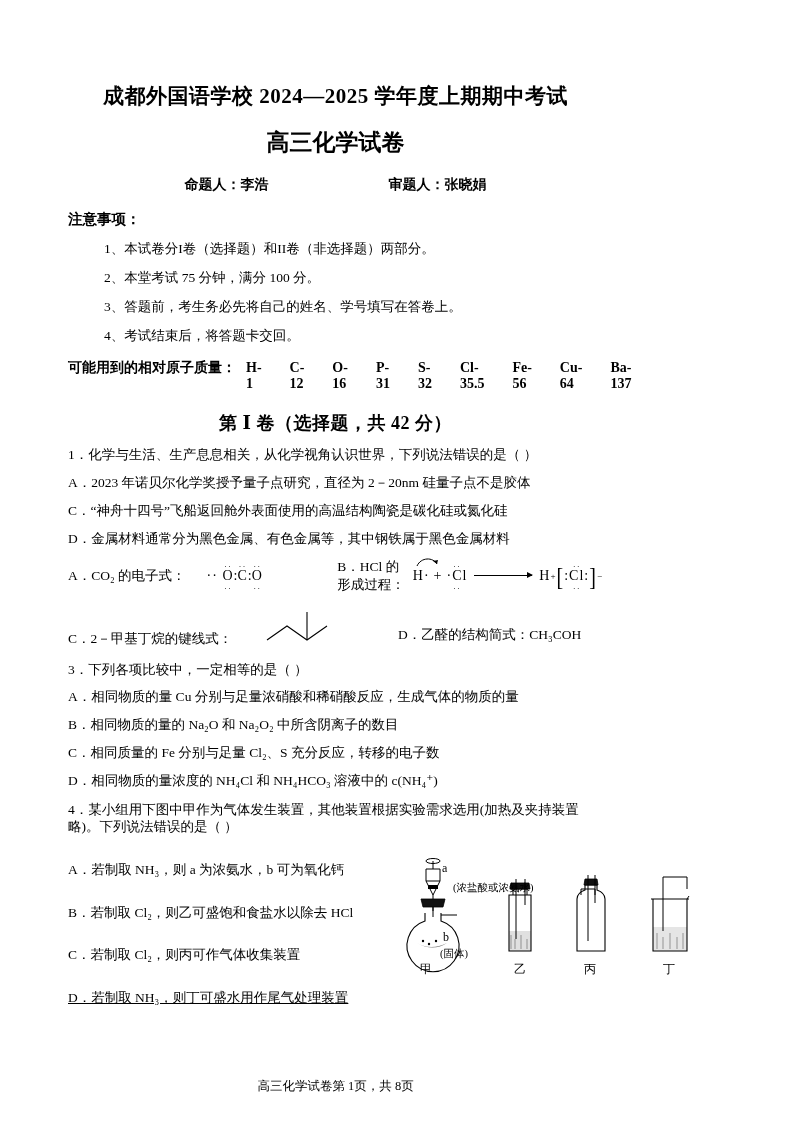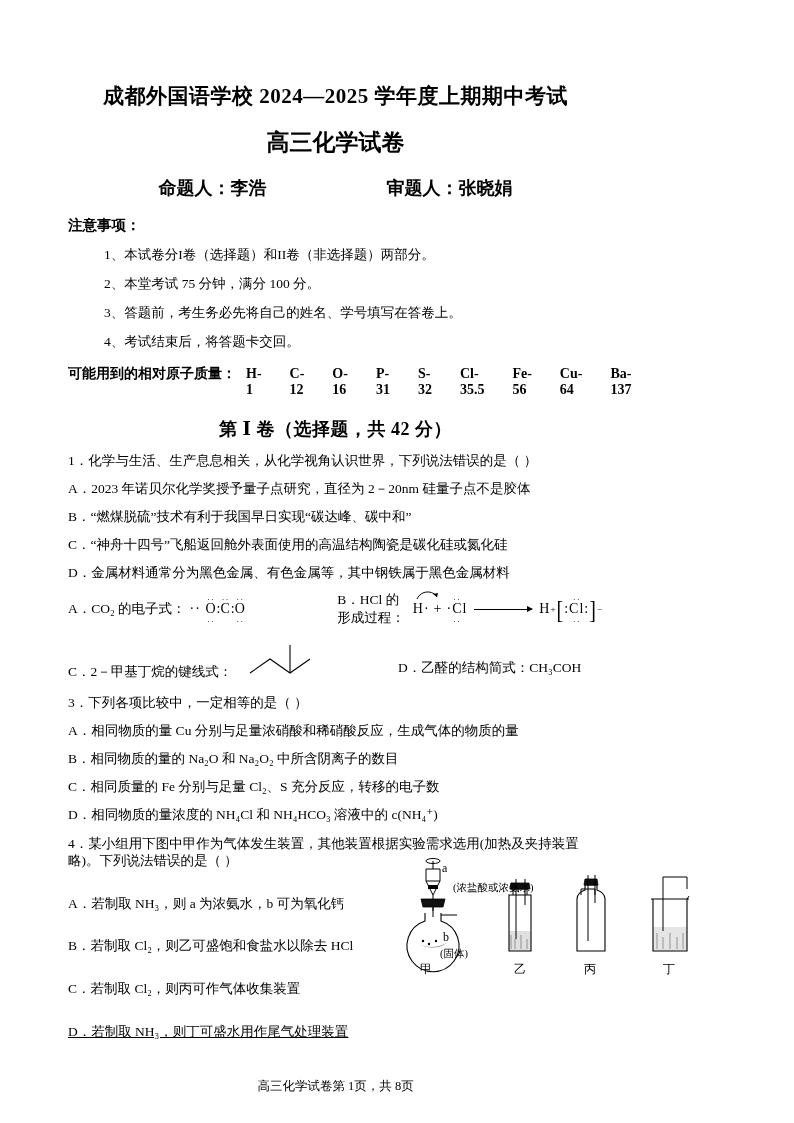--- a/index.html
+++ b/index.html
@@ -31,21 +31,21 @@
     margin-bottom: 0;
   }
   .doc-subtitle {
     text-align: center;
     font-size: 23px;
     font-weight: bold;
     margin-top: 17px;
   }
   .byline {
     margin-top: 18px;
-    font-size: 18px;
+    font-size: 14px;
     font-weight: bold;
     display: flex;
     justify-content: center;
     gap: 120px;
     align-items: center;
   }
   .notice-head {
     font-size: 14.5px;
     font-weight: bold;
     margin-top: 16px;
@@ -88,21 +88,21 @@
   }
   .sup { font-size: 9px; vertical-align: super; }
 
   
   .row2 {
     display: flex;
     align-items: center;
     margin-top: 10px;
     font-size: 13.5px;
   }
-  .row2 .left { width: 330px; display: flex; align-items: center; }
+  .row2 .left { width: 330px; display: flex; align-items: center; gap: 17px; }
   .row2 .right { display: flex; align-items: center; }
 
   .lewis {
     font-family: "Liberation Serif", serif;
     letter-spacing: 1px;
     font-size: 14px;
   }
   .dotgrp { position: relative; display: inline-block; }
   .dots-above {
     position: absolute;
@@ -205,21 +205,20 @@
       <span>Fe-56</span>
       <span>Cu-64</span>
       <span>Ba-137</span>
     </span>
   </div>
 
   <div class="section-title">第 Ⅰ 卷（选择题，共 42 分）</div>
 
   <div class="q">1．化学与生活、生产息息相关，从化学视角认识世界，下列说法错误的是（       ）</div>
   <div class="opt">A．2023 年诺贝尔化学奖授予量子点研究，直径为 2－20nm 硅量子点不是胶体</div>
-  <div class="opt">B．“燃煤脱硫”技术有利于我国早日实现“碳达峰、碳中和”</div>
   <div class="opt">C．“神舟十四号”飞船返回舱外表面使用的高温结构陶瓷是碳化硅或氮化硅</div>
   <div class="opt">D．金属材料通常分为黑色金属、有色金属等，其中钢铁属于黑色金属材料</div>
 
 
   <div class="row2">
     <div class="left">
       <span>A．CO₂ 的电子式：</span>
       <span class="lewis" style="margin-left:4px;">
         <span class="dotgrp">··<span style="position:relative;"></span></span>
         <span style="position:relative;display:inline-block;">

